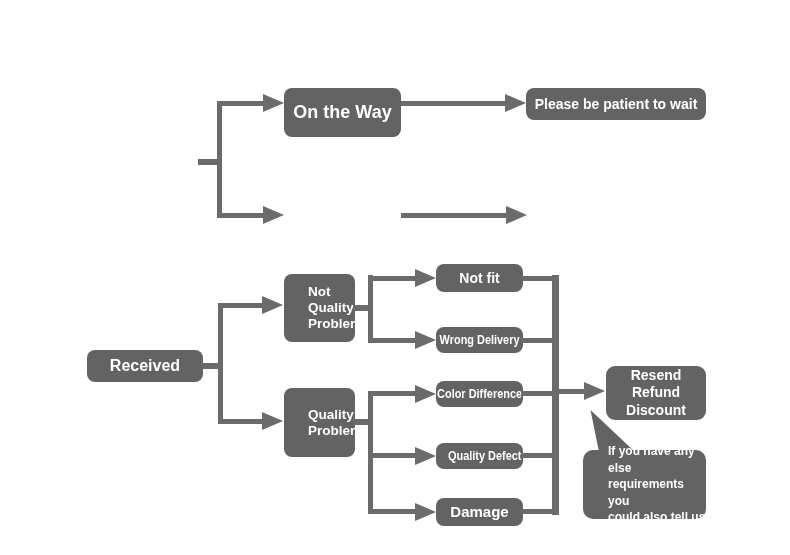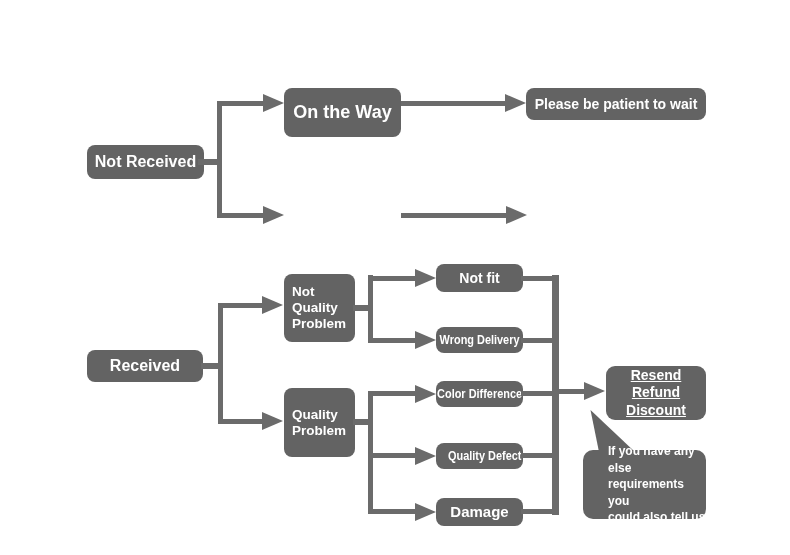--- a/index.html
+++ b/index.html
@@ -30,21 +30,21 @@
     align-items: center;
     justify-content: center;
     text-align: center;
     font-weight: bold;
     white-space: pre-line;
     line-height: 1.15;
   }
   .node.align-left {
     justify-content: flex-start;
     text-align: left;
-    padding-left: 8px;
+    padding-left: 24px;
   }
   .hline {
     position: absolute;
     height: 5px;
     background: var(--line-color);
   }
   .vline {
     position: absolute;
     width: 5px;
     background: var(--line-color);
@@ -80,21 +80,21 @@
 
   
   .n-received        { left: 87px;  top: 350px; width: 116px; height: 32px; font-size: 16px; }
   .n-nqp             { left: 284px; top: 274px; width: 71px;  height: 68px; font-size: 13.5px; line-height: 1.18; }
   .n-qp              { left: 284px; top: 388px; width: 71px;  height: 69px; font-size: 13.5px; line-height: 1.18; }
   .n-not-fit         { left: 436px; top: 264px; width: 87px;  height: 28px; font-size: 14px; }
   .n-wrong-delivery  { left: 436px; top: 327px; width: 87px;  height: 26px; font-size: 13px; }
   .n-color-difference{ left: 436px; top: 381px; width: 87px;  height: 26px; font-size: 13px; }
   .n-quality-defect  { left: 436px; top: 443px; width: 87px;  height: 26px; font-size: 13px; padding-left: 11px; }
   .n-damage          { left: 436px; top: 498px; width: 87px;  height: 28px; font-size: 15px; }
-  .n-outcome         { left: 606px; top: 366px; width: 100px; height: 54px; font-size: 14px; line-height: 1.22; border-radius: 9px; text-decoration: underline; }
+  .n-outcome         { left: 606px; top: 366px; width: 100px; height: 54px; font-size: 14px; line-height: 1.22; border-radius: 9px; }
 
   .l-stub-rc { left: 201px; top: 363px; width: 21px; height: 6px; }
   .l-vrec    { left: 218px; top: 303px; height: 121px; }
   .l-e5      { left: 220px; top: 303px; width: 42px; }
   .a-e5      { left: 262px; top: 296px; }
   .l-e6      { left: 220px; top: 419px; width: 42px; }
   .a-e6      { left: 262px; top: 412px; }
   .l-stub-nqp{ left: 353px; top: 305px; width: 19px; height: 6px; }
   .l-vnqp    { left: 368px; top: 275px; height: 68px; }
   .l-e7      { left: 370px; top: 276px; width: 45px; }
@@ -139,21 +139,20 @@
     left: 588px; top: 410px; width: 50px; height: 42px;
     background: var(--node-color);
     clip-path: polygon(5% 0%, 94% 100%, 22% 100%);
   }
 </style>
 </head>
 <body>
 
 <div class="canvas">
 
-  <div class="node n-not-received">Not Received</div>
 
   <div class="hline l-stub-nr"></div>
   <div class="vline l-vtop"></div>
 
   <div class="hline l-e1"></div>
   <div class="arrowhead a-e1"></div>
   <div class="node n-on-the-way">On the Way</div>
 
   <div class="hline l-e2"></div>
   <div class="arrowhead a-e2"></div>

